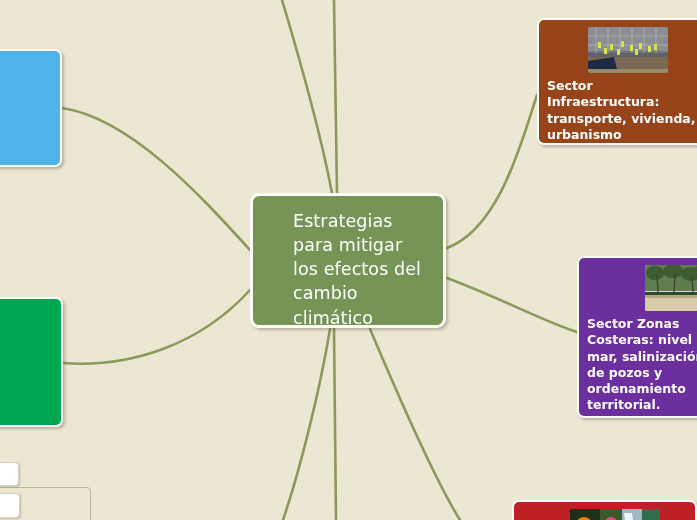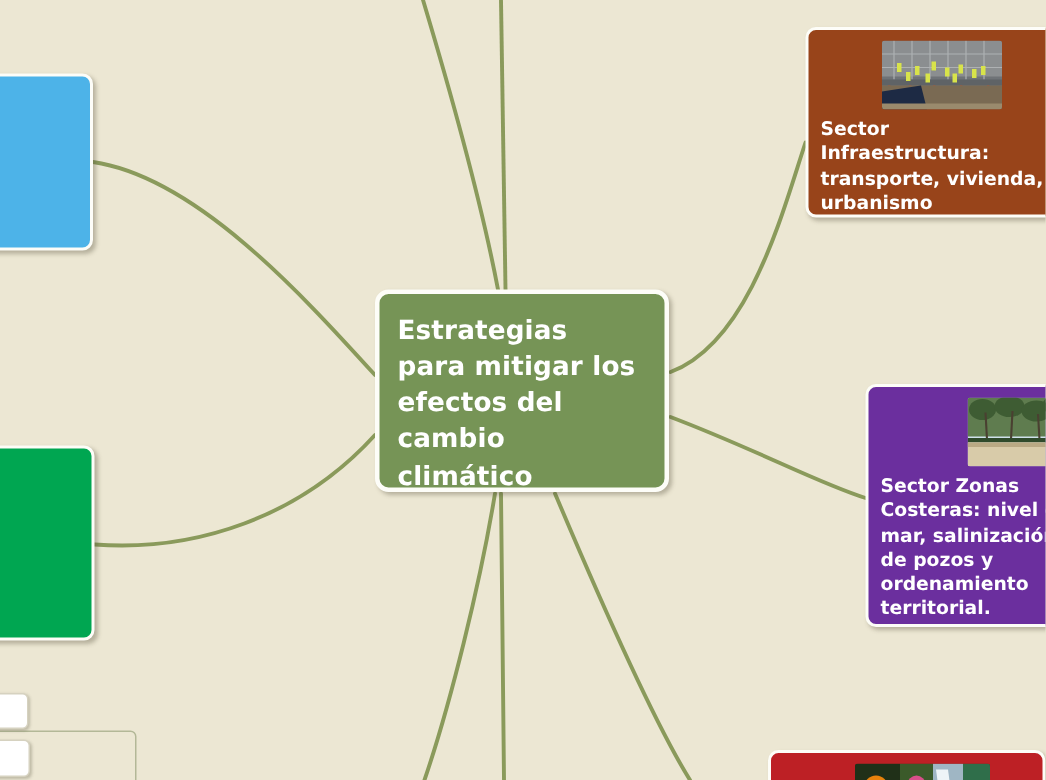--- a/index.html
+++ b/index.html
@@ -44,23 +44,24 @@
     width: 196px;
     height: 135px;
     background: #769456;
     border: 3px solid #fdfdf8;
     border-radius: 9px;
     padding: 13px 14px 0 12px;
   }
   #node-central .ctext {
     color: #ffffff;
     font-size: 17.5px;
-    font-weight: bold;
+    font-weight: normal;
     line-height: 1.38;
     letter-spacing: 0.1px;
+    margin-left: 28px;
   }
 
   
   .branch {
     border: 2px solid #fdfdf8;
     padding: 7px 8px 8px 8px;
   }
   .branch .btext {
     color: #ffffff;
     font-size: 12.5px;

